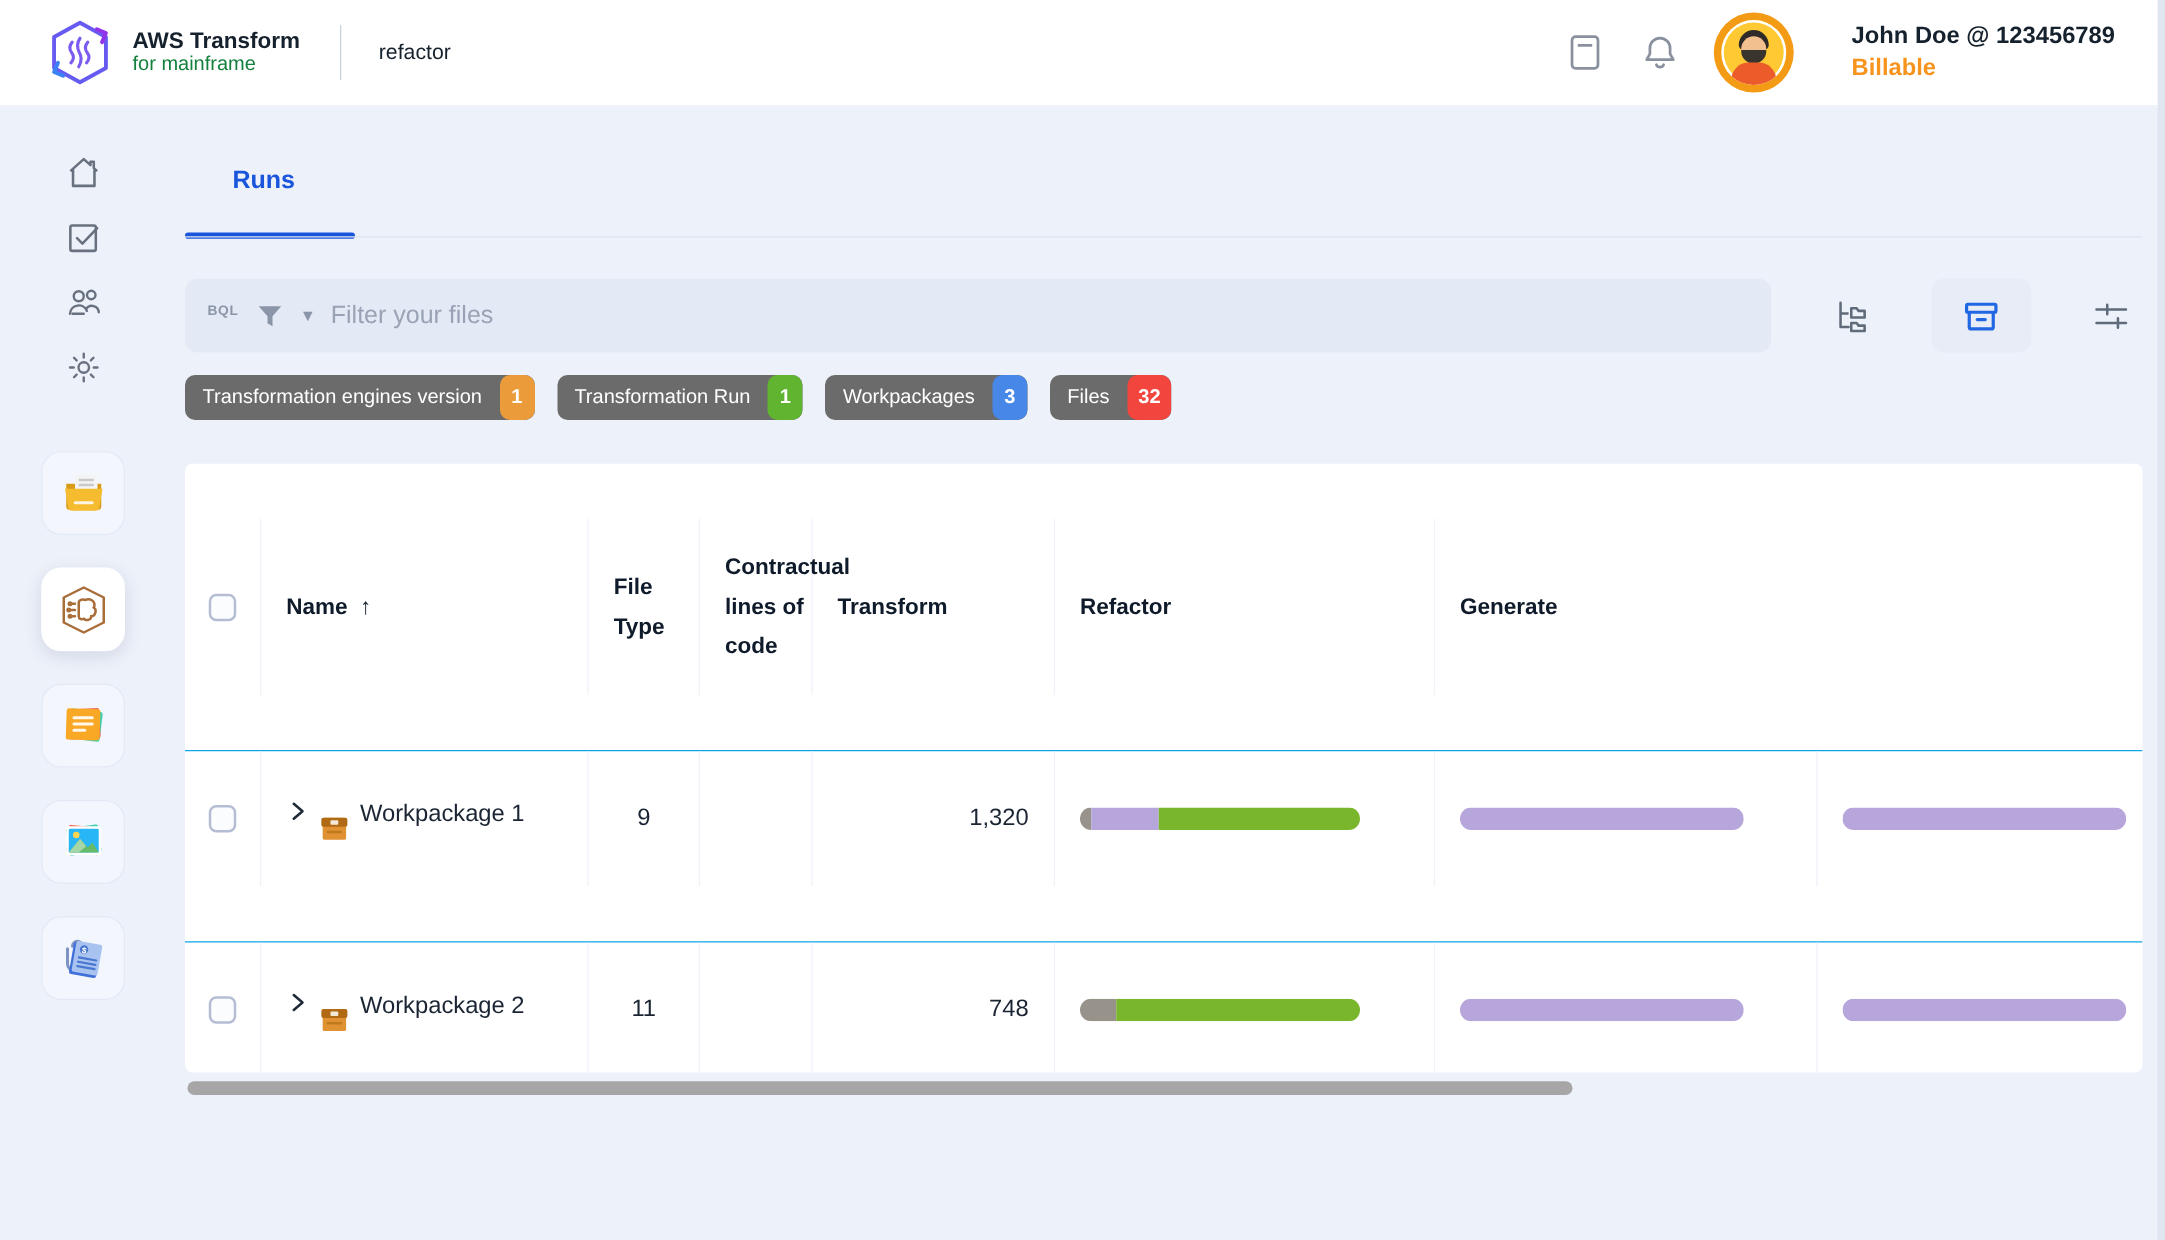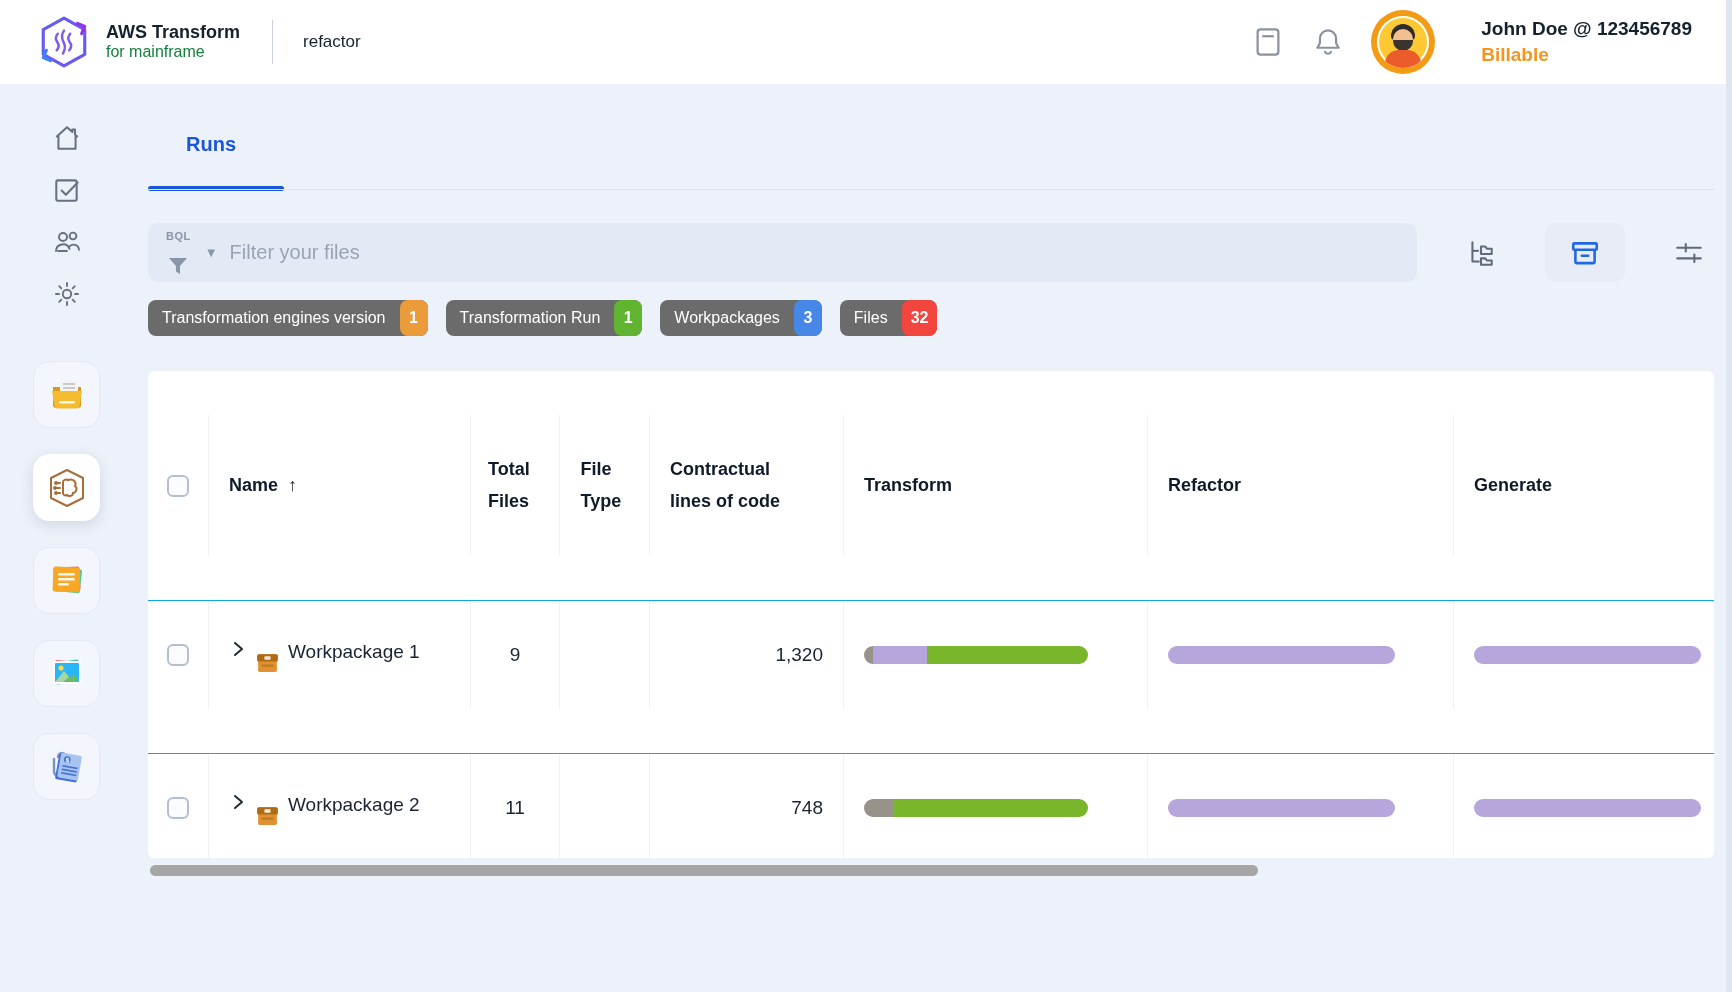--- a/index.html
+++ b/index.html
@@ -41,21 +41,21 @@
 
   
   .main{position:absolute;left:133px;top:85px;width:1599px;height:907px;}
   .tab-row{position:absolute;left:15px;top:48px;width:1566px;}
   .tab-label{display:inline-block;margin-left:38px;font-size:20px;font-weight:700;cursor:pointer;}
   .tab-underline{position:absolute;left:0;top:53px;width:136px;height:5px;border-radius:3px;background:#1a56db;}
   .tab-hairline{position:absolute;left:0;top:56px;width:1566px;height:1px;background:#dde3ee;}
 
   .filter-row{position:absolute;left:15px;top:138px;width:1566px;height:59px;display:flex;align-items:center;}
   .filter-input-wrap{width:1269px;height:59px;background:#e3e9f5;border-radius:10px;display:flex;align-items:center;padding:0 18px;}
-  .bql-group{display:flex;flex-direction:column;align-items:center;line-height:1;margin-right:6px;gap:15px;}
+  .bql-group{display:flex;flex-direction:row;line-height:1;margin-right:6px;gap:15px;}
   .bql-label{font-size:11px;font-weight:700;color:#8b95a8;letter-spacing:.5px;}
   .caret{margin:0 10px 0 8px;color:#8b95a8;font-size:13px;}
   .filter-input{flex:1;border:none;background:transparent;outline:none;font-size:20px;color:#4a5568;
                 font-family:"Liberation Sans",sans-serif;}
   .filter-input::placeholder{color:#9aa3b5;}
   .filter-actions{display:flex;align-items:center;margin-left:42px;gap:42px;}
   .filter-action{width:44px;height:44px;display:flex;align-items:center;justify-content:center;cursor:pointer;border-radius:10px;}
   .filter-action.selected{background:#e7ecf7;width:80px;height:59px;}
 
   .chips{position:absolute;left:15px;top:215px;display:flex;gap:18px;}
@@ -315,23 +315,20 @@
         <div class="cell center">
             <span class="checkbox"></span>
           </div>
         <div class="cell pad">
           <div class="name-head">
             <span class="th">Name</span>
             <span class="sort-arrow">↑</span>
           </div>
         </div>
         <div class="cell center">
-            <span class="th" style="max-width:54px;text-align:left;">Total Files</span>
-          </div>
-        <div class="cell center">
             <span class="th" style="max-width:48px;text-align:left;">File Type</span>
           </div>
         <div class="cell pad">
             <span class="th" style="max-width:130px;">Contractual lines of code</span>
           </div>
         <div class="cell pad">
             <span class="th">Transform</span>
           </div>
         <div class="cell pad">
             <span class="th">Refactor</span>

